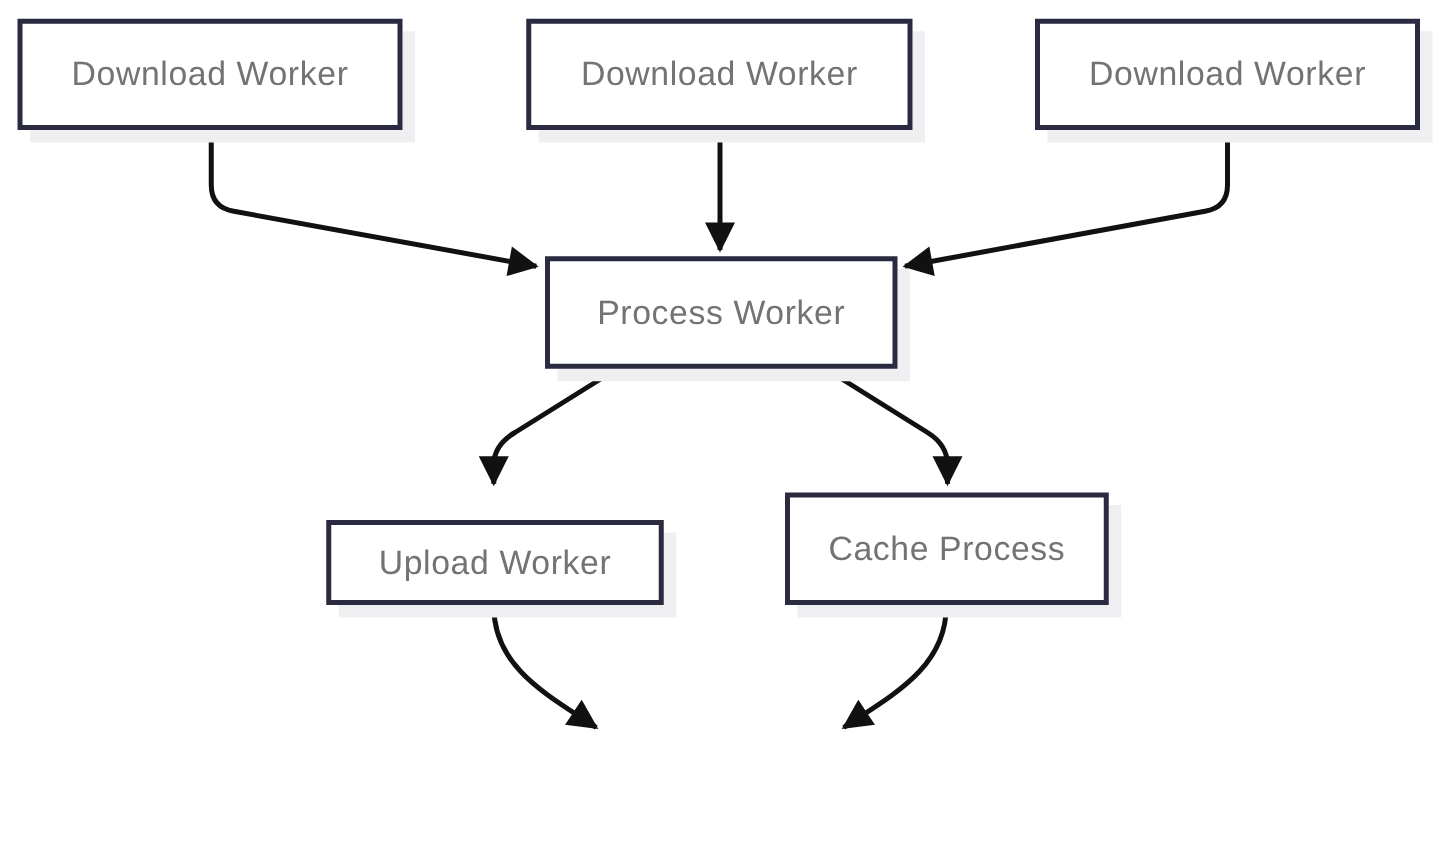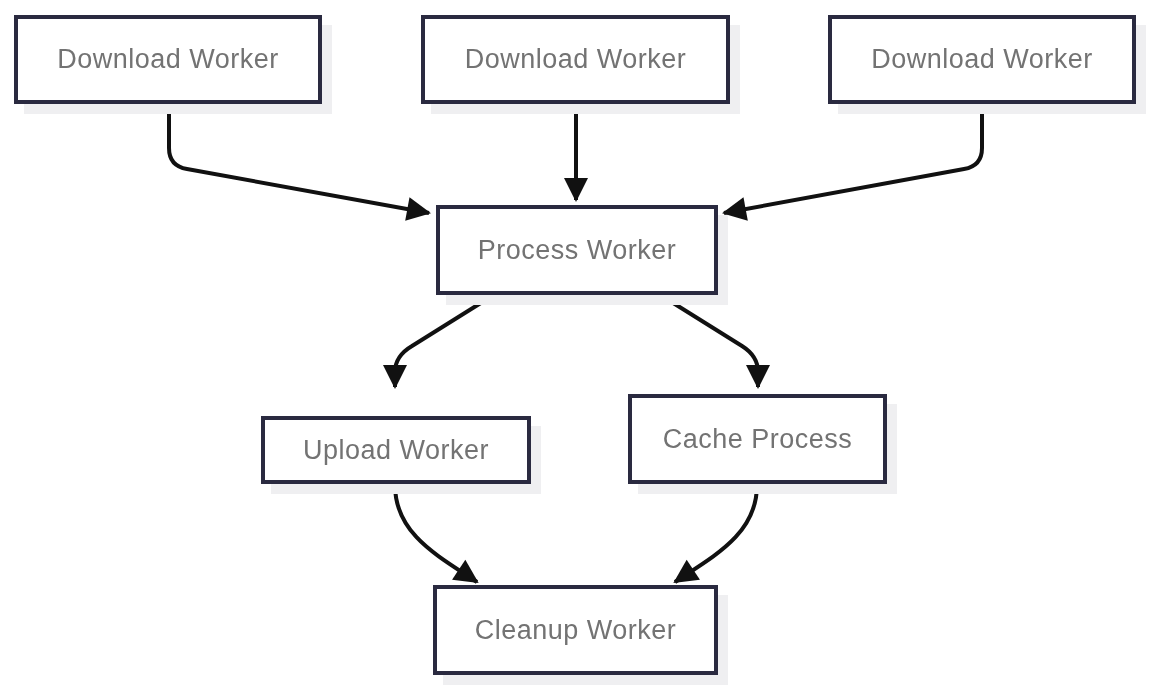--- a/index.html
+++ b/index.html
@@ -93,17 +93,14 @@
   </div>
 
   <div class="node n-upload">
     <span class="label">Upload Worker</span>
   </div>
 
   <div class="node n-cache">
     <span class="label">Cache Process</span>
   </div>
 
-  <div class="node n-cleanup">
-    <span class="label">Cleanup Worker</span>
-  </div>
 
 </div>
 
 </body></html>

